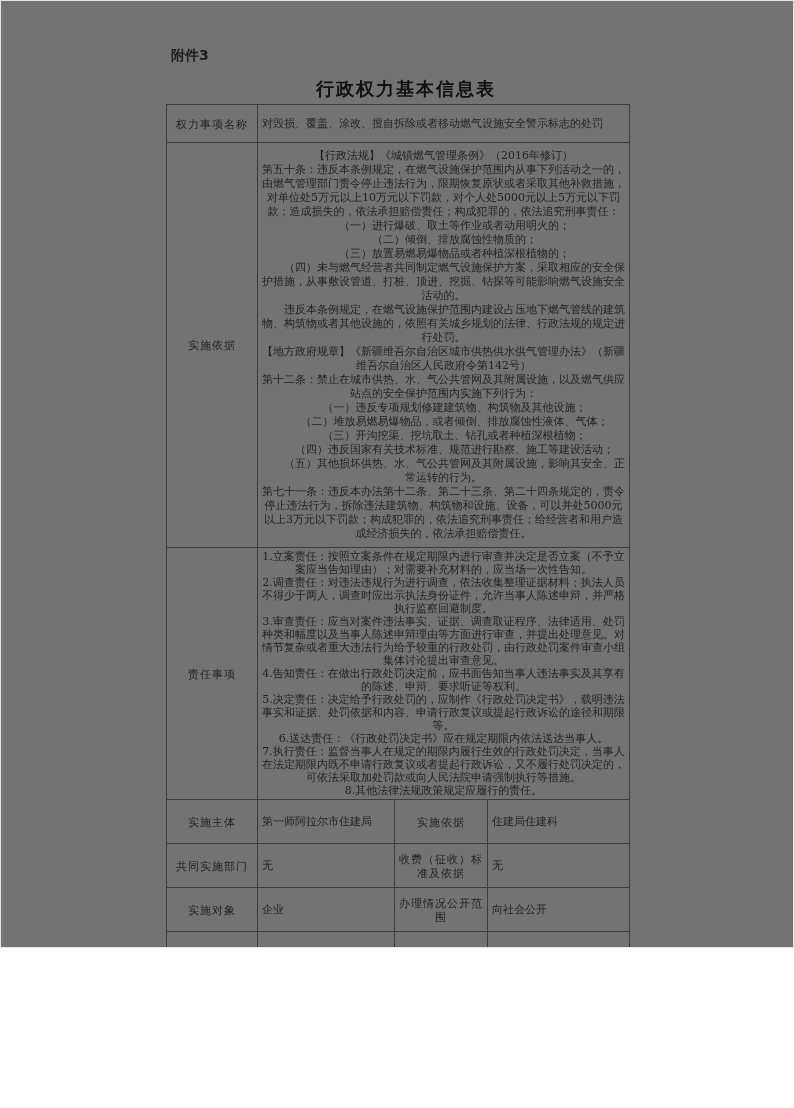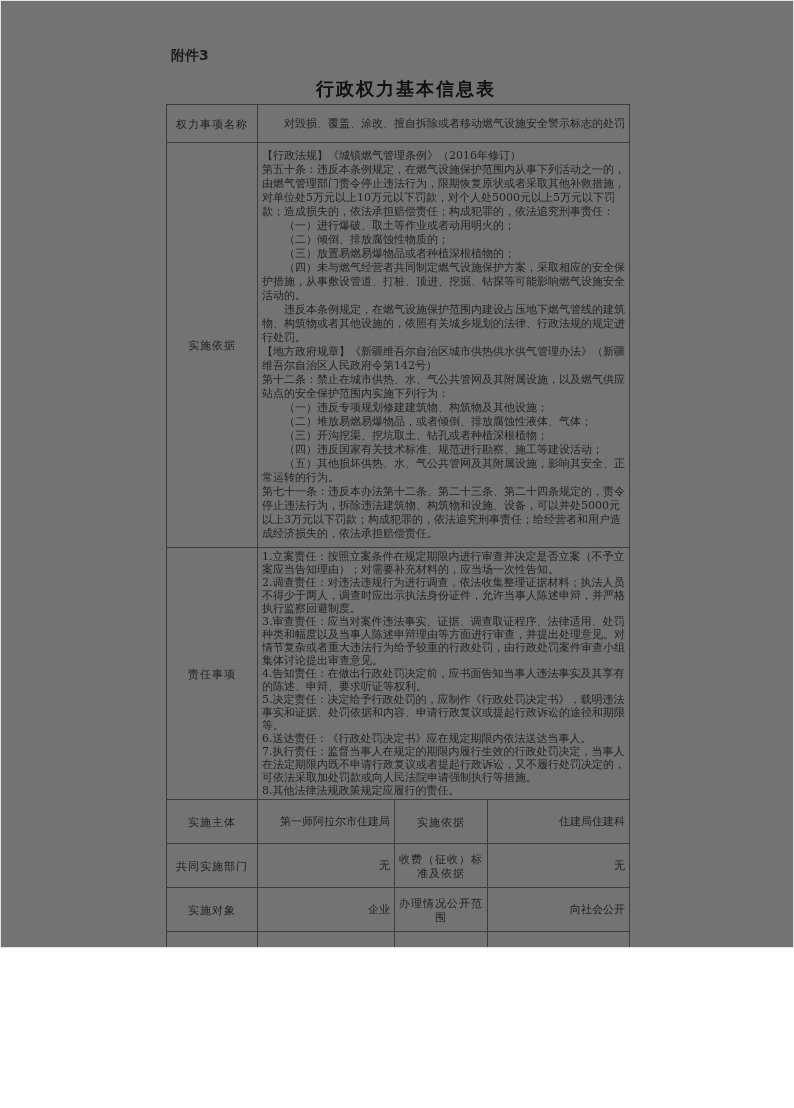--- a/index.html
+++ b/index.html
@@ -38,26 +38,26 @@
     box-sizing:border-box;
     overflow:hidden;
   }
   td.lbl{
     text-align:center;
     letter-spacing:1px;
     line-height:14px;
     font-family:Liberation Serif, serif;
   }
   td.center{
-    text-align:right;
+    text-align:left;
     line-height:14px;
   }
   td.longtext{
     vertical-align:top;
-    text-align:left;
+    text-align:center;
     white-space:pre-wrap;
     line-height:14px;
     padding:3px 5px;
   }
   td.longtext.duties{
     line-height:13px;
   }
   tr.r-name{height:38px;}
   tr.r-cat{height:39px;}
   tr.r-basis{height:405px;}

